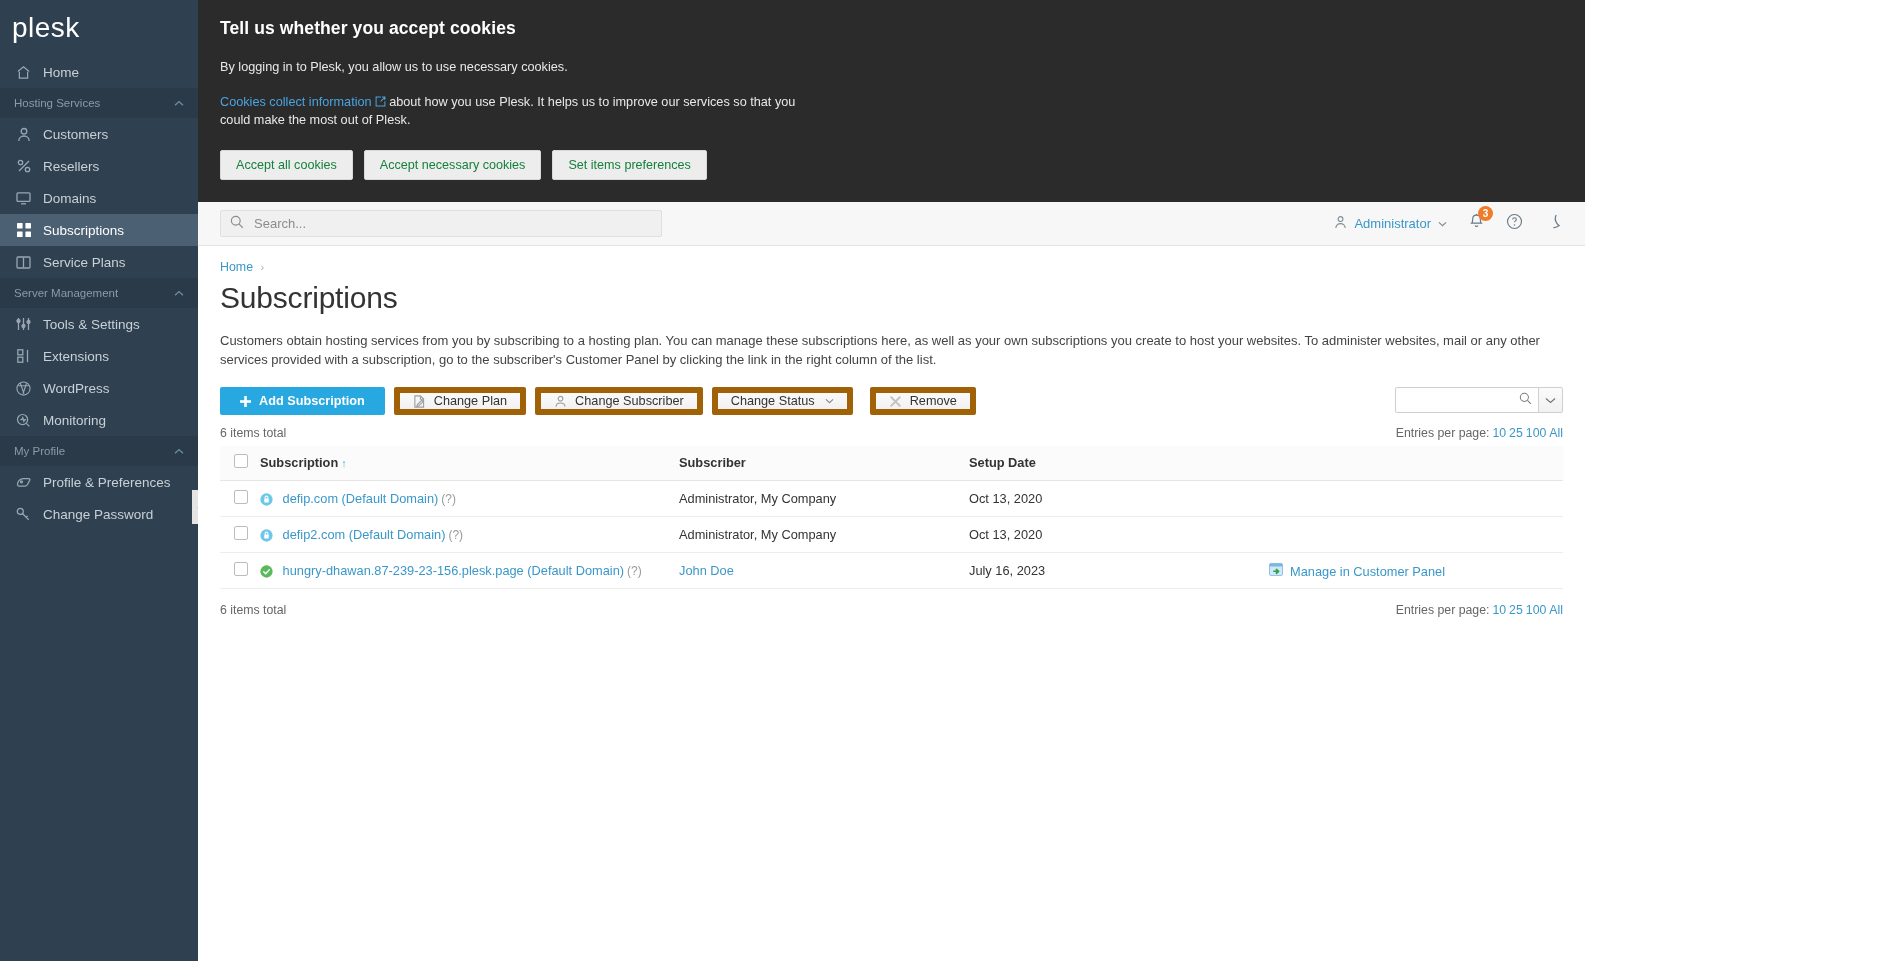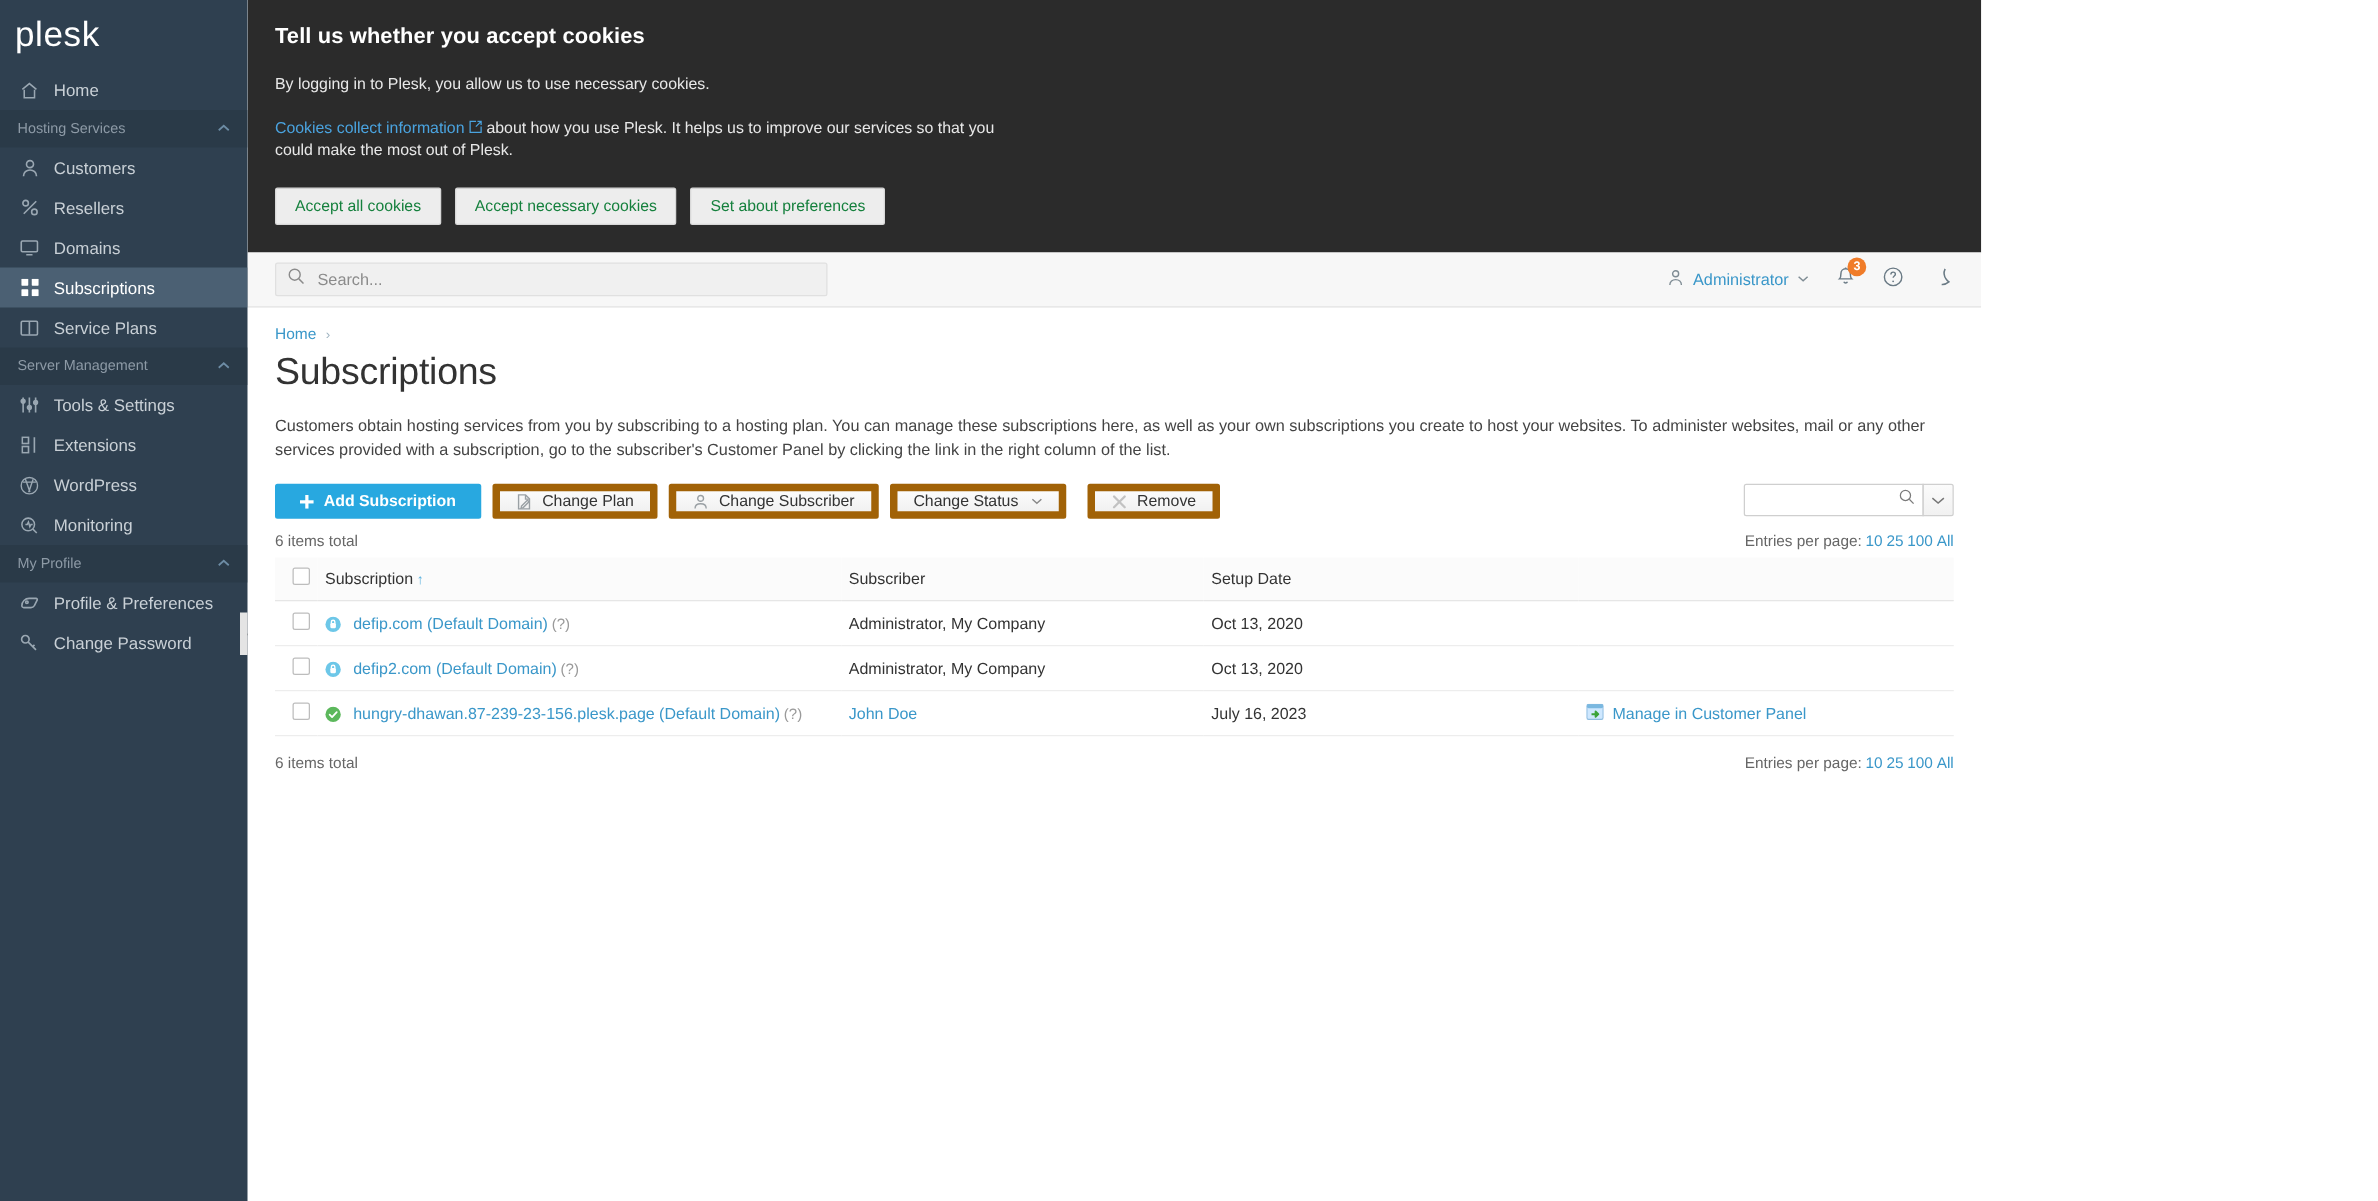--- a/index.html
+++ b/index.html
@@ -179,21 +179,21 @@
 
   .meta-row {
     display: flex; align-items: center; justify-content: space-between;
     font-size: 12.3px; color: #666; margin: 11px 0 6px 0;
   }
   .epp { color: #666; }
   .epp a { color: #3a97c9; text-decoration: none; cursor: pointer; margin-left: 3px;}
 
   table.list { width: 100%; border-collapse: collapse; table-layout: fixed; }
   table.list th {
-    text-align: left; font-weight: normal;
+    text-align: left; font-weight: bold;
     font-size: 12.8px; color: #333;
     padding: 8px 6px 9px 6px;
     border-bottom: 1px solid #e6e6e6;
     background: #fbfbfb;
   }
   table.list td {
     font-size: 12.8px; color: #333;
     padding: 9px 6px 9px 6px;
     border-bottom: 1px solid #ededed;
     vertical-align: middle;
@@ -204,21 +204,21 @@
   .col-date { width: 300px; }
   .col-action { width: 300px; }
   .cb {
     width: 14px; height: 14px; border: 1px solid #bdbdbd; border-radius: 2px;
     background: #fff; display: inline-block; cursor: pointer;
   }
   .sort-arrow { color: #59b0dd; font-size: 11px; margin-left: 3px;}
   .row-link { color: #3a97c9; text-decoration: none; cursor: pointer; }
   .hint { color: #9a9a9a; font-size: 12px; margin-left: 3px; cursor: pointer;}
   .st-ic { display: inline-flex; vertical-align: -3px; margin-right: 6px; }
-  .manage-cell { display: flex; align-items: center; gap: 7px; }
+  .manage-cell { display: flex; align-items: flex-end; gap: 7px; }
 </style>
 </head>
 <body>
 
 <div class="app">
 
   <aside class="sidebar">
     <div class="logo">
       <span class="logo-text">plesk</span>
 
@@ -392,21 +392,21 @@
       <div class="cookie-p">By logging in to Plesk, you allow us to use necessary cookies.</div>
       <div class="cookie-p2">
         <a class="cookie-link">Cookies collect information</a><span class="ext-ic"><svg width="11" height="11" viewBox="0 0 12 12" fill="none" stroke="#4aa3df" stroke-width="1.1">
               <path d="M6.4 1.2H1.2v9.6h9.6V5.6"></path>
               <path d="M7.6 1.2h3.2v3.2M10.6 1.4L6.2 5.8"></path>
             </svg></span><span> about how you use Plesk. It helps us to improve our services so that you could make the most out of Plesk.</span>
       </div>
       <div class="cookie-btns">
         <button class="cookie-btn">Accept all cookies</button>
         <button class="cookie-btn">Accept necessary cookies</button>
-        <button class="cookie-btn">Set about preferences</button>
+        <button class="cookie-btn">Set items preferences</button>
       </div>
     </section>
 
     <header class="topbar">
       <div class="search-wrap">
         <span>
           <svg width="14" height="14" viewBox="0 0 16 16" fill="none" stroke="#8b8b8b" stroke-width="1.3">
               <circle cx="6.6" cy="6.6" r="5"></circle>
               <path d="M10.4 10.4L14.6 14.6"></path>
             </svg>

